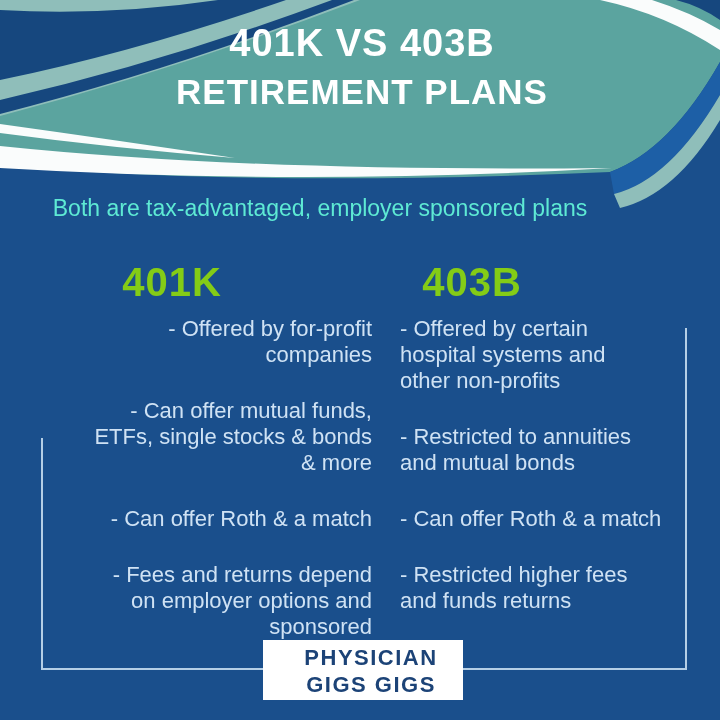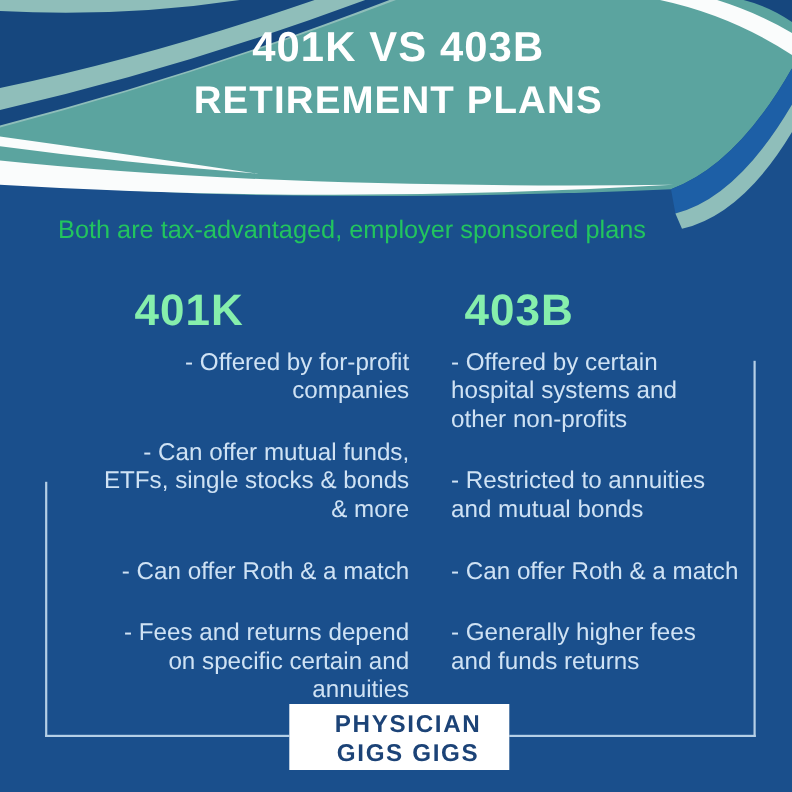--- a/index.html
+++ b/index.html
@@ -12,34 +12,34 @@
   .title-line1{
     position:absolute;top:22px;left:2px;width:720px;text-align:center;
     color:#ffffff;font-size:38px;font-weight:700;letter-spacing:1px;
   }
   .title-line2{
     position:absolute;top:72px;left:2px;width:720px;text-align:center;
     color:#ffffff;font-size:35px;font-weight:700;letter-spacing:1px;
   }
   .intro{
     position:absolute;top:196px;left:0;width:640px;text-align:center;
-    color:#22c55e;font-size:23px;line-height:25px;font-weight:400;
+    color:#5eead4;font-size:23px;line-height:25px;font-weight:400;
   }
   .col-heading{
     position:absolute;top:260px;width:200px;text-align:center;
-    color:#86efac;font-size:40px;font-weight:700;letter-spacing:1px;
+    color:#84cc16;font-size:40px;font-weight:700;letter-spacing:1px;
   }
   .col-heading.left{left:72px;}
   .col-heading.right{left:372px;}
   .column{
     position:absolute;top:316px;width:300px;
     color:#cfe2f4;font-size:22px;line-height:26px;
   }
   .column.left{left:72px;text-align:right;}
-  .column.right{left:410px;}
+  .column.right{left:400px;}
   .bullet{margin:0 0 30px 0;}
   .bullet:last-child{margin-bottom:0;}
   .bline{white-space:nowrap;}
   .frame{position:absolute;background:#b5cfe6;}
   .frame.v-left{left:41px;top:438px;width:2px;height:232px;}
   .frame.v-right{left:685px;top:328px;width:2px;height:342px;}
   .frame.h-left{left:41px;top:668px;width:222px;height:2px;}
   .frame.h-right{left:463px;top:668px;width:224px;height:2px;}
   .brand-box{
     position:absolute;left:263px;top:640px;width:200px;height:60px;
@@ -94,40 +94,40 @@
     <div class="bullet">
       <div class="bline">- Can offer mutual funds,</div>
       <div class="bline">ETFs, single stocks &amp; bonds</div>
       <div class="bline">&amp; more</div>
     </div>
     <div class="bullet">
       <div class="bline">- Can offer Roth &amp; a match</div>
     </div>
     <div class="bullet">
       <div class="bline">- Fees and returns depend</div>
-      <div class="bline">on specific certain and</div>
-      <div class="bline">annuities</div>
+      <div class="bline">on employer options and</div>
+      <div class="bline">sponsored</div>
     </div>
   </div>
 
   <div class="column right">
     <div class="bullet">
       <div class="bline">- Offered by certain</div>
       <div class="bline">hospital systems and</div>
       <div class="bline">other non-profits</div>
     </div>
     <div class="bullet">
       <div class="bline">- Restricted to annuities</div>
       <div class="bline">and mutual bonds</div>
     </div>
     <div class="bullet">
       <div class="bline">- Can offer Roth &amp; a match</div>
     </div>
     <div class="bullet">
-      <div class="bline">- Generally higher fees</div>
+      <div class="bline">- Restricted higher fees</div>
       <div class="bline">and funds returns</div>
     </div>
   </div>
 
   <div class="frame v-left"></div>
   <div class="frame v-right"></div>
   <div class="frame h-left"></div>
   <div class="frame h-right"></div>
 
   <div class="brand-box">

